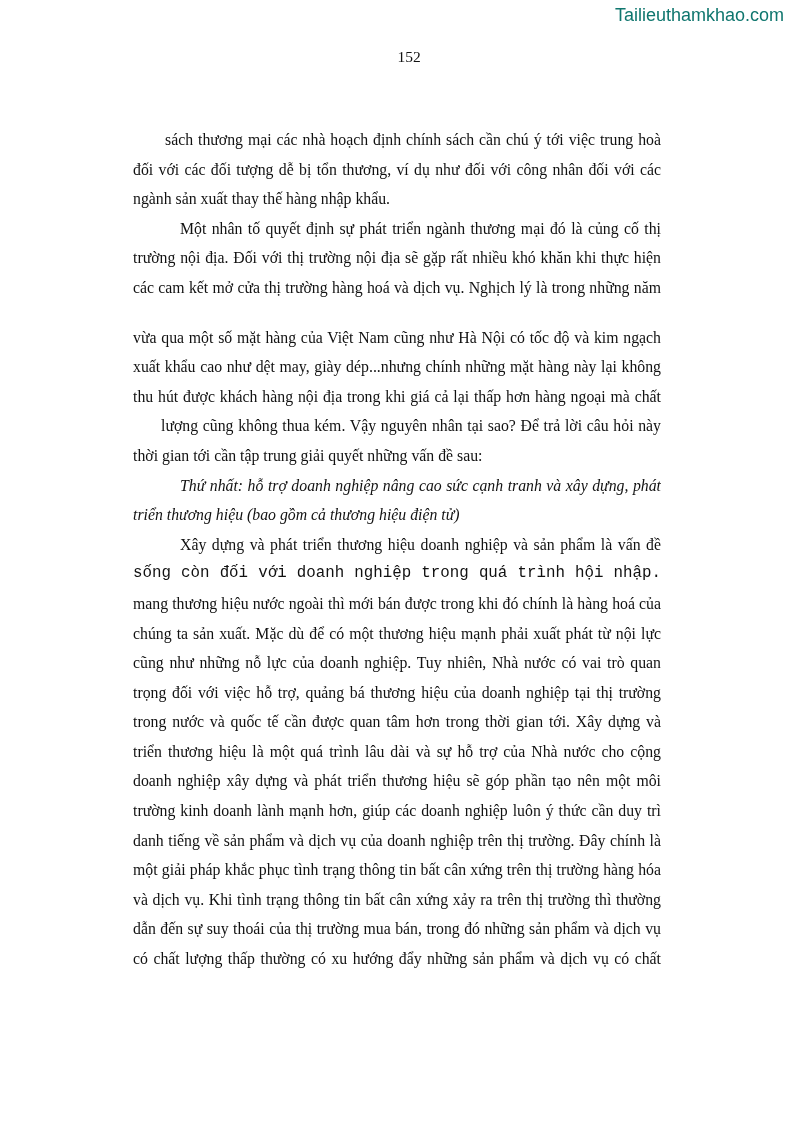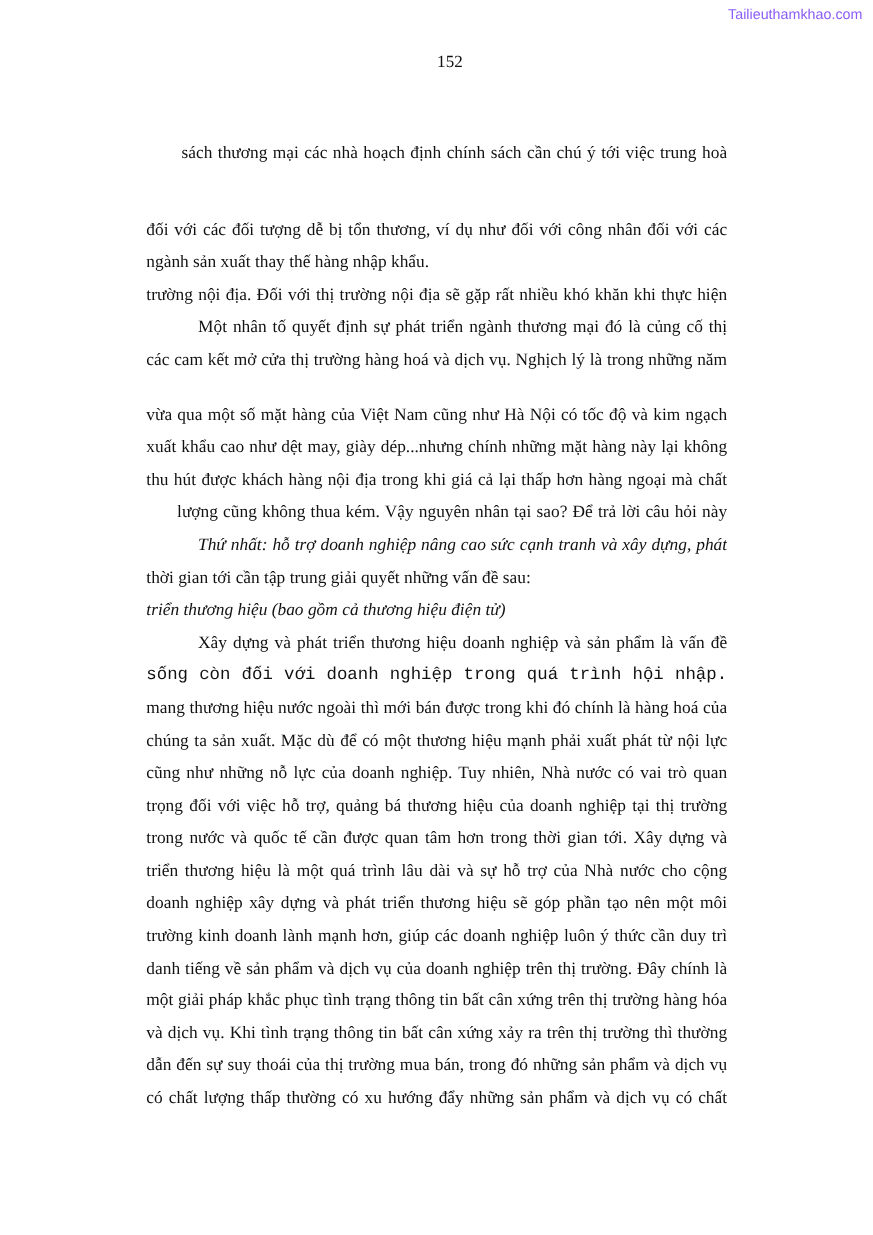--- a/index.html
+++ b/index.html
@@ -1,46 +1,46 @@
 <!DOCTYPE html>
 <html><head>
 <meta charset="utf-8">
 <style>
   html, body { margin:0; padding:0; background:#ffffff; }
   body { width:794px; height:1123px; position:relative; overflow:hidden;
          font-family:"Liberation Serif", "DejaVu Serif", serif; color:#111; }
   .watermark { position:absolute; top:5px; right:10px; font-family:"Liberation Sans", sans-serif;
-               font-size:13px; color:#8b5cf6; }
+               font-size:18px; color:#0f766e; }
   .page-number { position:absolute; top:48px; left:12px; width:794px; text-align:center; font-size:15.5px; }
   .body-text { position:absolute; top:125px; left:133px; width:528px; }
   .line { display:block; height:29.6px; line-height:29.6px; font-size:15.8px;
           text-align:justify; text-align-last:justify; white-space:nowrap; }
   .line.last { text-align-last:left; }
   .line.indent { padding-left:47px; }
   .line.italic { font-style:italic; }
 </style>
 </head>
 <body>
 
 <div class="watermark">Tailieuthamkhao.com</div>
 <div class="page-number">152</div>
 
 <div class="body-text" id="body-text">
     <div class="line" style="white-space: normal; overflow: hidden; margin-left: 32px;">sách thương mại các nhà hoạch định chính sách cần chú ý tới việc trung hoà lợi ích</div>
-    <div class="line" style="white-space: normal; overflow: hidden; margin-top: 40px;">đối với các đối tượng dễ bị tổn thương, ví dụ như đối với công nhân đối với các</div>
+    <div class="line" style="white-space: normal; overflow: hidden;">đối với các đối tượng dễ bị tổn thương, ví dụ như đối với công nhân đối với các</div>
     <div class="line last" style="white-space: normal; overflow: hidden;">ngành sản xuất thay thế hàng nhập khẩu.</div>
+    <div class="line indent" style="white-space: normal; overflow: hidden;">Một nhân tố quyết định sự phát triển ngành thương mại đó là củng cố thị</div>
     <div class="line" style="white-space: normal; overflow: hidden;">trường nội địa. Đối với thị trường nội địa sẽ gặp rất nhiều khó khăn khi thực hiện</div>
-    <div class="line indent" style="white-space: normal; overflow: hidden;">Một nhân tố quyết định sự phát triển ngành thương mại đó là củng cố thị</div>
     <div class="line" style="white-space: normal; overflow: hidden;">các cam kết mở cửa thị trường hàng hoá và dịch vụ. Nghịch lý là trong những năm</div>
     <div class="line" style="white-space: normal; overflow: hidden; margin-top: 20px;">vừa qua một số mặt hàng của Việt Nam cũng như Hà Nội có tốc độ và kim ngạch</div>
     <div class="line" style="white-space: normal; overflow: hidden;">xuất khẩu cao như dệt may, giày dép...nhưng chính những mặt hàng này lại không</div>
     <div class="line" style="white-space: normal; overflow: hidden;">thu hút được khách hàng nội địa trong khi giá cả lại thấp hơn hàng ngoại mà chất</div>
     <div class="line" style="white-space: normal; overflow: hidden; margin-left: 28px;">lượng cũng không thua kém. Vậy nguyên nhân tại sao? Để trả lời câu hỏi này trong</div>
+    <div class="line last" style="white-space: normal; overflow: hidden;">thời gian tới cần tập trung giải quyết những vấn đề sau:</div>
     <div class="line indent italic" style="white-space: normal; overflow: hidden;">Thứ nhất: hỗ trợ doanh nghiệp nâng cao sức cạnh tranh và xây dựng, phát</div>
-    <div class="line last" style="white-space: normal; overflow: hidden;">thời gian tới cần tập trung giải quyết những vấn đề sau:</div>
     <div class="line italic last" style="white-space: normal; overflow: hidden;">triển thương hiệu (bao gồm cả thương hiệu điện tử)</div>
     <div class="line indent" style="white-space: normal; overflow: hidden;">Xây dựng và phát triển thương hiệu doanh nghiệp và sản phẩm là vấn đề</div>
     <div class="line" style="white-space: normal; overflow: hidden; font-family: Liberation Mono, monospace;">sống còn đối với doanh nghiệp trong quá trình hội nhập. Thực tế có nhiều mặt hàng</div>
     <div class="line" style="white-space: normal; overflow: hidden;">mang thương hiệu nước ngoài thì mới bán được trong khi đó chính là hàng hoá của</div>
     <div class="line" style="white-space: normal; overflow: hidden;">chúng ta sản xuất. Mặc dù để có một thương hiệu mạnh phải xuất phát từ nội lực</div>
     <div class="line" style="white-space: normal; overflow: hidden;">cũng như những nỗ lực của doanh nghiệp. Tuy nhiên, Nhà nước có vai trò quan</div>
     <div class="line" style="white-space: normal; overflow: hidden;">trọng đối với việc hỗ trợ, quảng bá thương hiệu của doanh nghiệp tại thị trường</div>
     <div class="line" style="white-space: normal; overflow: hidden;">trong nước và quốc tế cần được quan tâm hơn trong thời gian tới. Xây dựng và phát</div>
     <div class="line" style="white-space: normal; overflow: hidden;">triển thương hiệu là một quá trình lâu dài và sự hỗ trợ của Nhà nước cho cộng đồng</div>
     <div class="line" style="white-space: normal; overflow: hidden;">doanh nghiệp xây dựng và phát triển thương hiệu sẽ góp phần tạo nên một môi</div>

